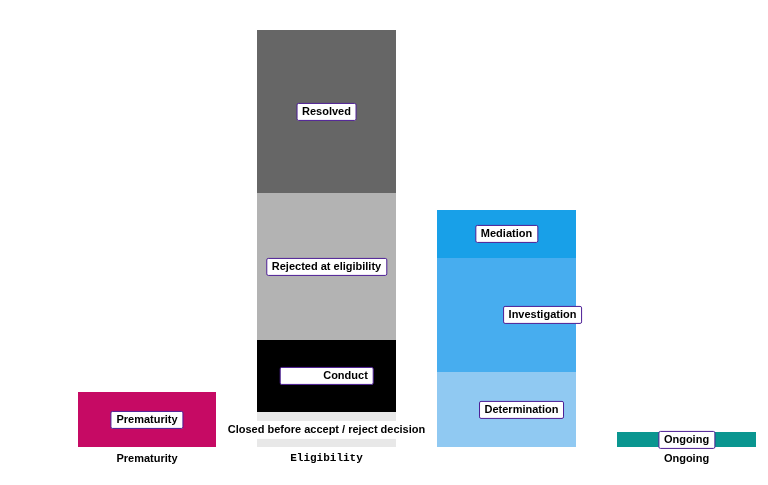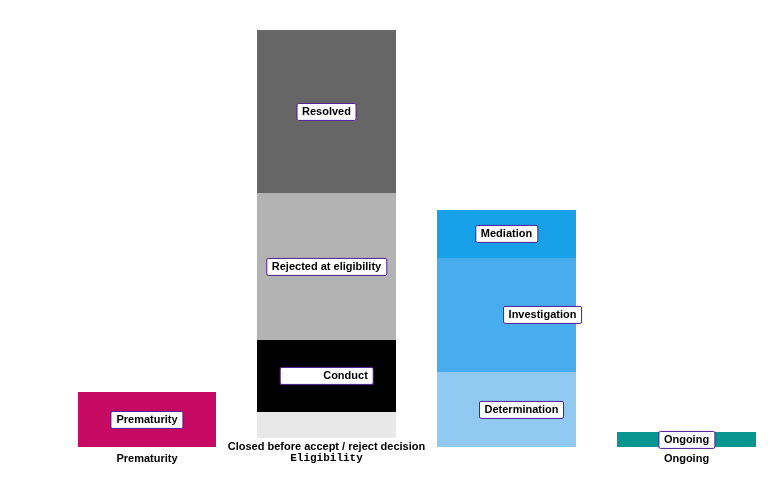--- a/index.html
+++ b/index.html
@@ -22,21 +22,20 @@
     font-size: 11px;
     font-weight: bold;
     color: #000000;
     white-space: nowrap;
     line-height: 1.2;
   }
   .seg-label.wide-plain {
     border: none;
     border-radius: 0;
     padding: 2px 6px 3px 6px;
-    margin-top: 17px;
   }
   .axis-label {
     position: absolute;
     transform: translate(-50%, -50%);
     font-size: 11px;
     font-weight: bold;
     color: #000000;
     white-space: nowrap;
   }
 </style>

